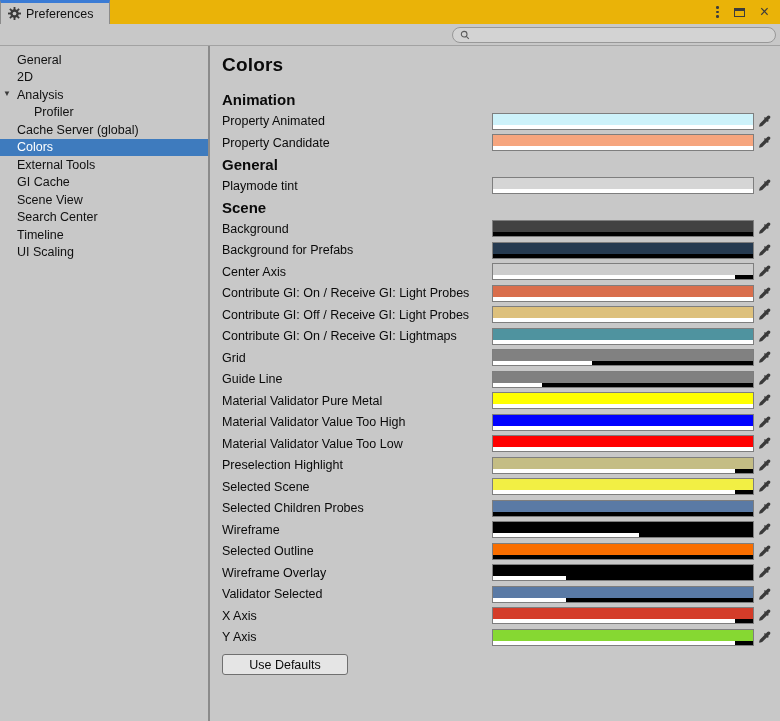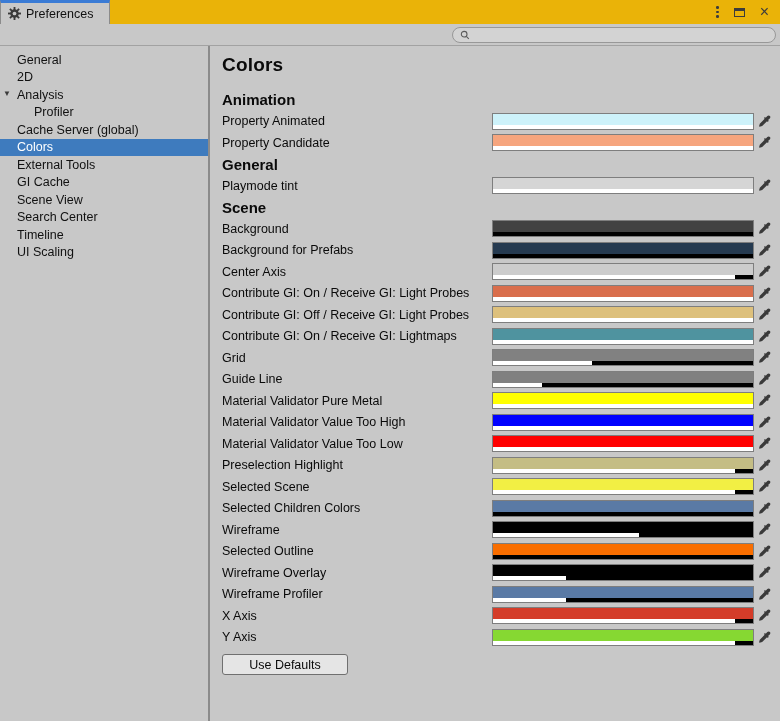--- a/index.html
+++ b/index.html
@@ -426,21 +426,21 @@
                 <div class="alpha-fill" style="width: 93%;"></div>
               </div>
             </div>
             <span class="eyedropper">
               <svg width="13" height="13" viewBox="0 0 16 16">
                 <path fill="#3a3a3a" d="M14.7 1.3c-.9-.9-2.3-.9-3.2 0L9.5 3.4l-.9-.9-1.3 1.3.9.9-6 6-.9 3.1.7.7 3.1-.9 6-6 .9.9 1.3-1.3-.9-.9 2.1-2.1c.9-.8.9-2.2.2-2.9z"></path>
               </svg>
             </span>
           </div>
           <div class="color-row">
-            <span class="row-label">Selected Children Colors</span>
+            <span class="row-label">Selected Children Probes</span>
             <div class="swatch">
               <div class="swatch-color" style="background: rgb(90, 122, 165);"></div>
               <div class="swatch-alpha">
                 <div class="alpha-fill" style="width: 0%;"></div>
               </div>
             </div>
             <span class="eyedropper">
               <svg width="13" height="13" viewBox="0 0 16 16">
                 <path fill="#3a3a3a" d="M14.7 1.3c-.9-.9-2.3-.9-3.2 0L9.5 3.4l-.9-.9-1.3 1.3.9.9-6 6-.9 3.1.7.7 3.1-.9 6-6 .9.9 1.3-1.3-.9-.9 2.1-2.1c.9-.8.9-2.2.2-2.9z"></path>
               </svg>
@@ -482,21 +482,21 @@
                 <div class="alpha-fill" style="width: 28%;"></div>
               </div>
             </div>
             <span class="eyedropper">
               <svg width="13" height="13" viewBox="0 0 16 16">
                 <path fill="#3a3a3a" d="M14.7 1.3c-.9-.9-2.3-.9-3.2 0L9.5 3.4l-.9-.9-1.3 1.3.9.9-6 6-.9 3.1.7.7 3.1-.9 6-6 .9.9 1.3-1.3-.9-.9 2.1-2.1c.9-.8.9-2.2.2-2.9z"></path>
               </svg>
             </span>
           </div>
           <div class="color-row">
-            <span class="row-label">Wireframe Profiler</span>
+            <span class="row-label">Validator Selected</span>
             <div class="swatch">
               <div class="swatch-color" style="background: rgb(90, 122, 165);"></div>
               <div class="swatch-alpha">
                 <div class="alpha-fill" style="width: 28%;"></div>
               </div>
             </div>
             <span class="eyedropper">
               <svg width="13" height="13" viewBox="0 0 16 16">
                 <path fill="#3a3a3a" d="M14.7 1.3c-.9-.9-2.3-.9-3.2 0L9.5 3.4l-.9-.9-1.3 1.3.9.9-6 6-.9 3.1.7.7 3.1-.9 6-6 .9.9 1.3-1.3-.9-.9 2.1-2.1c.9-.8.9-2.2.2-2.9z"></path>
               </svg>

